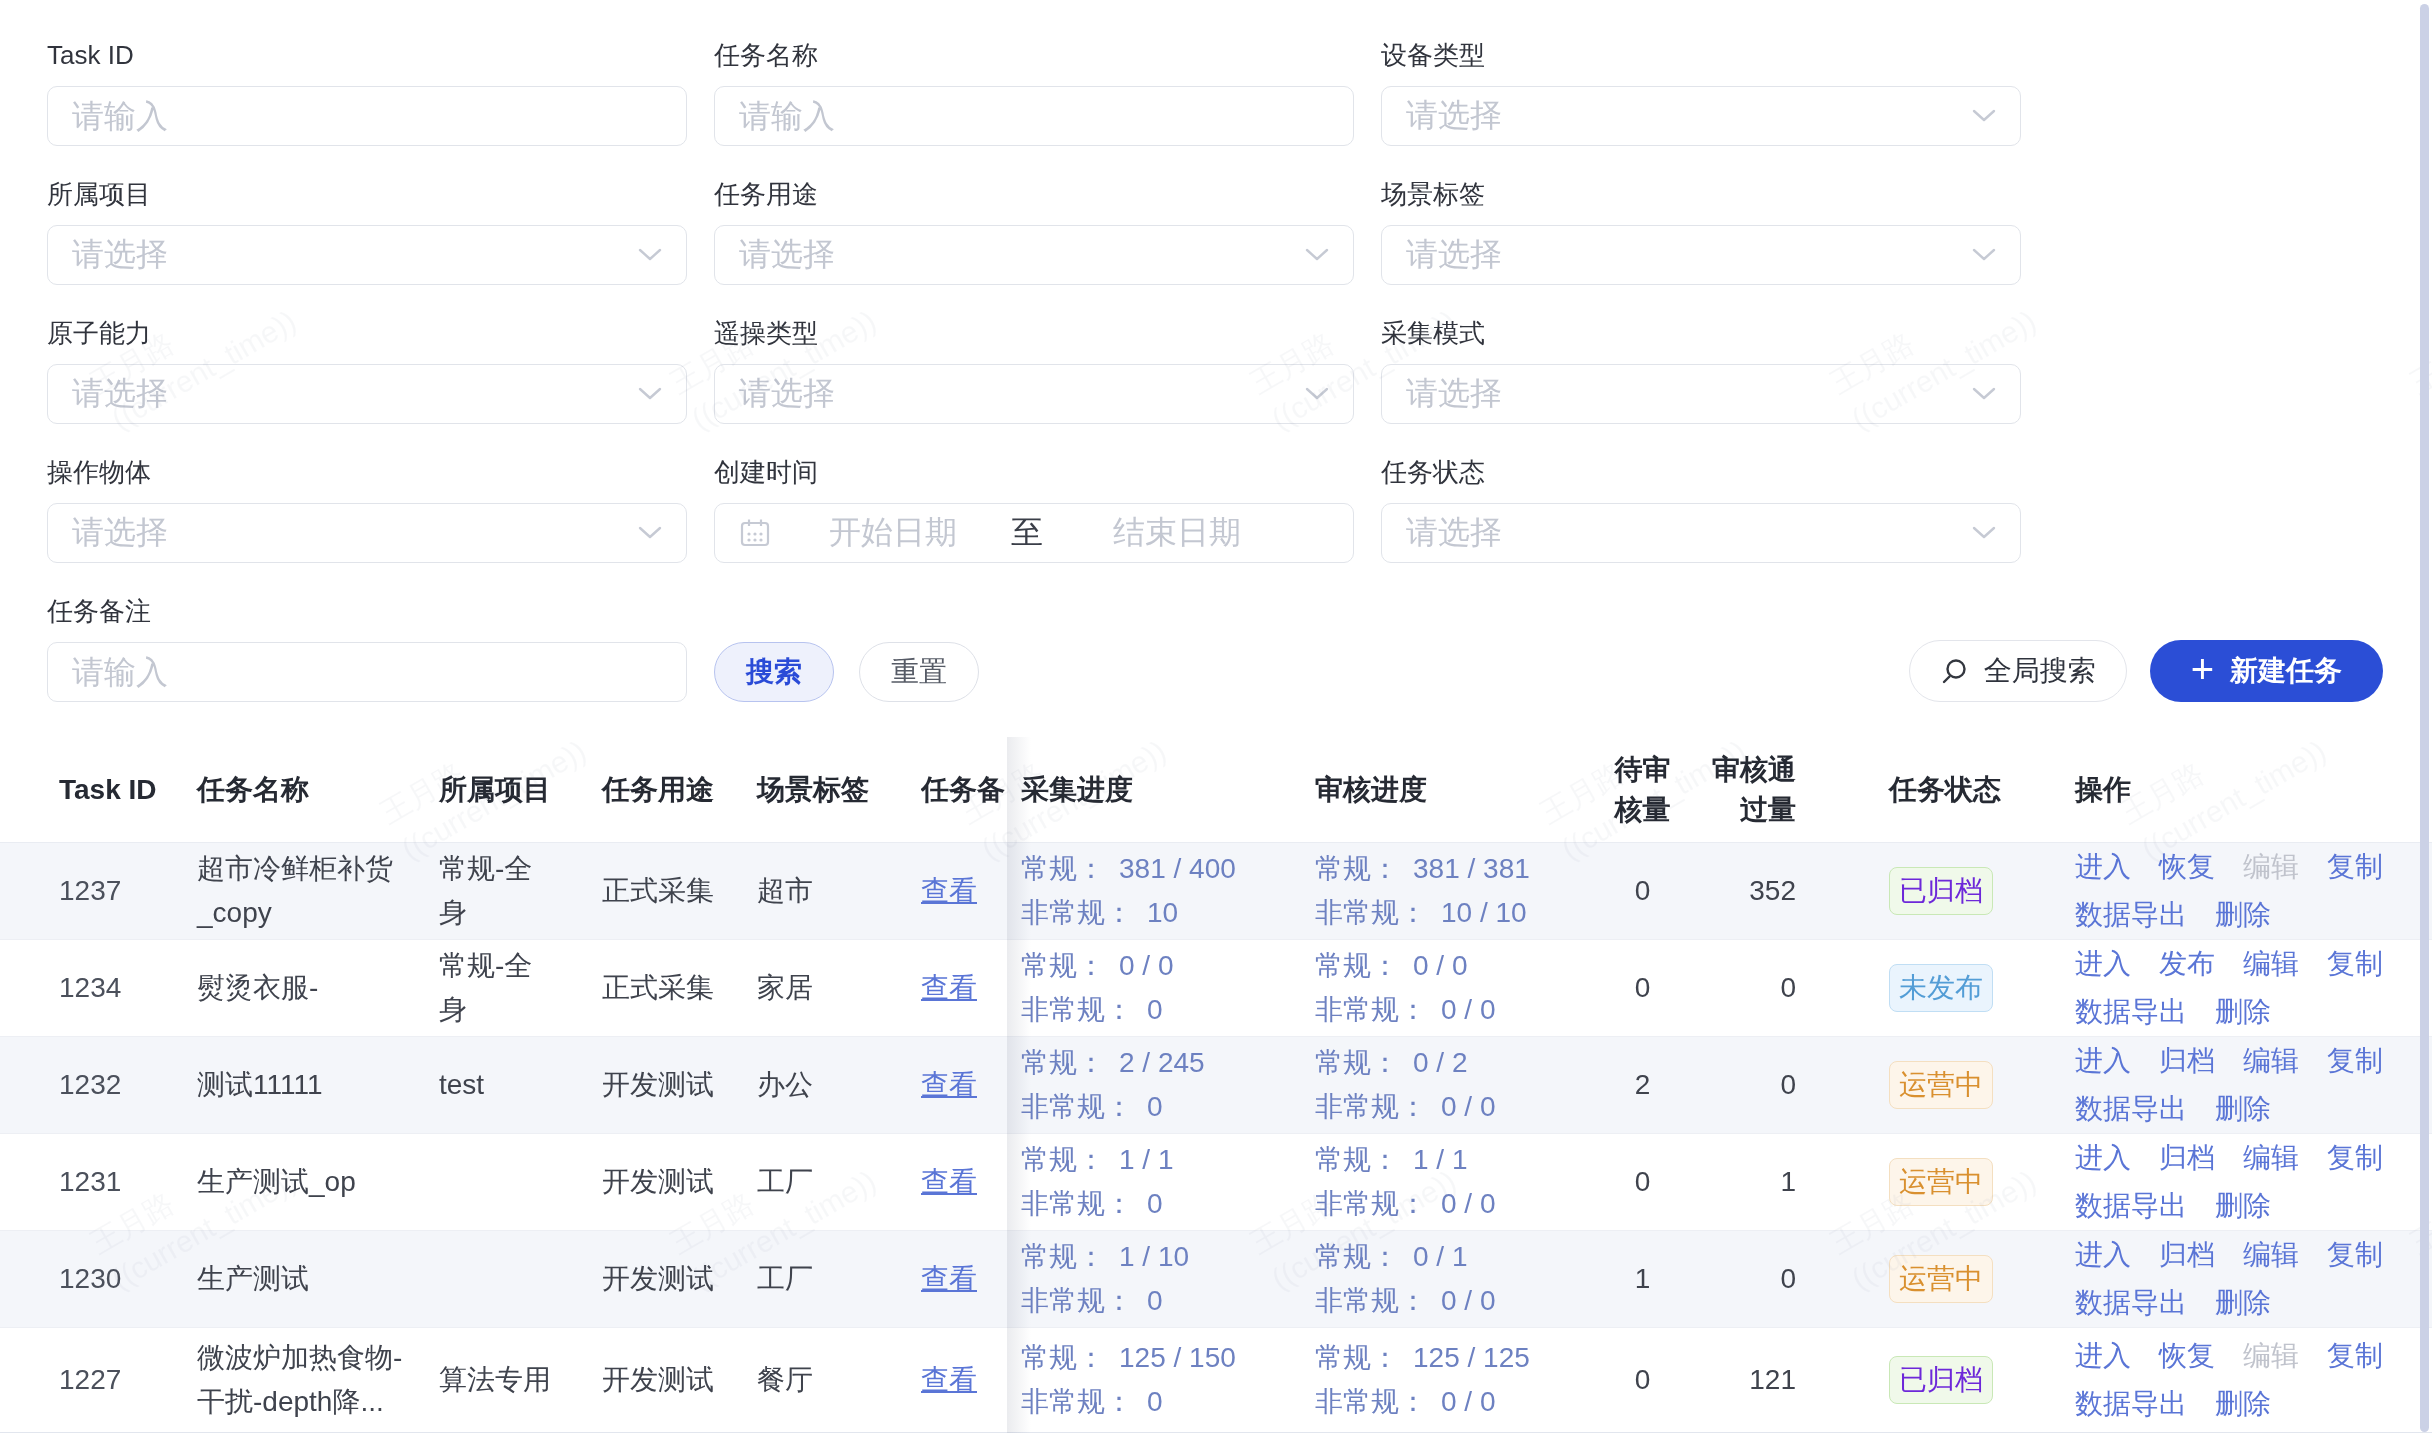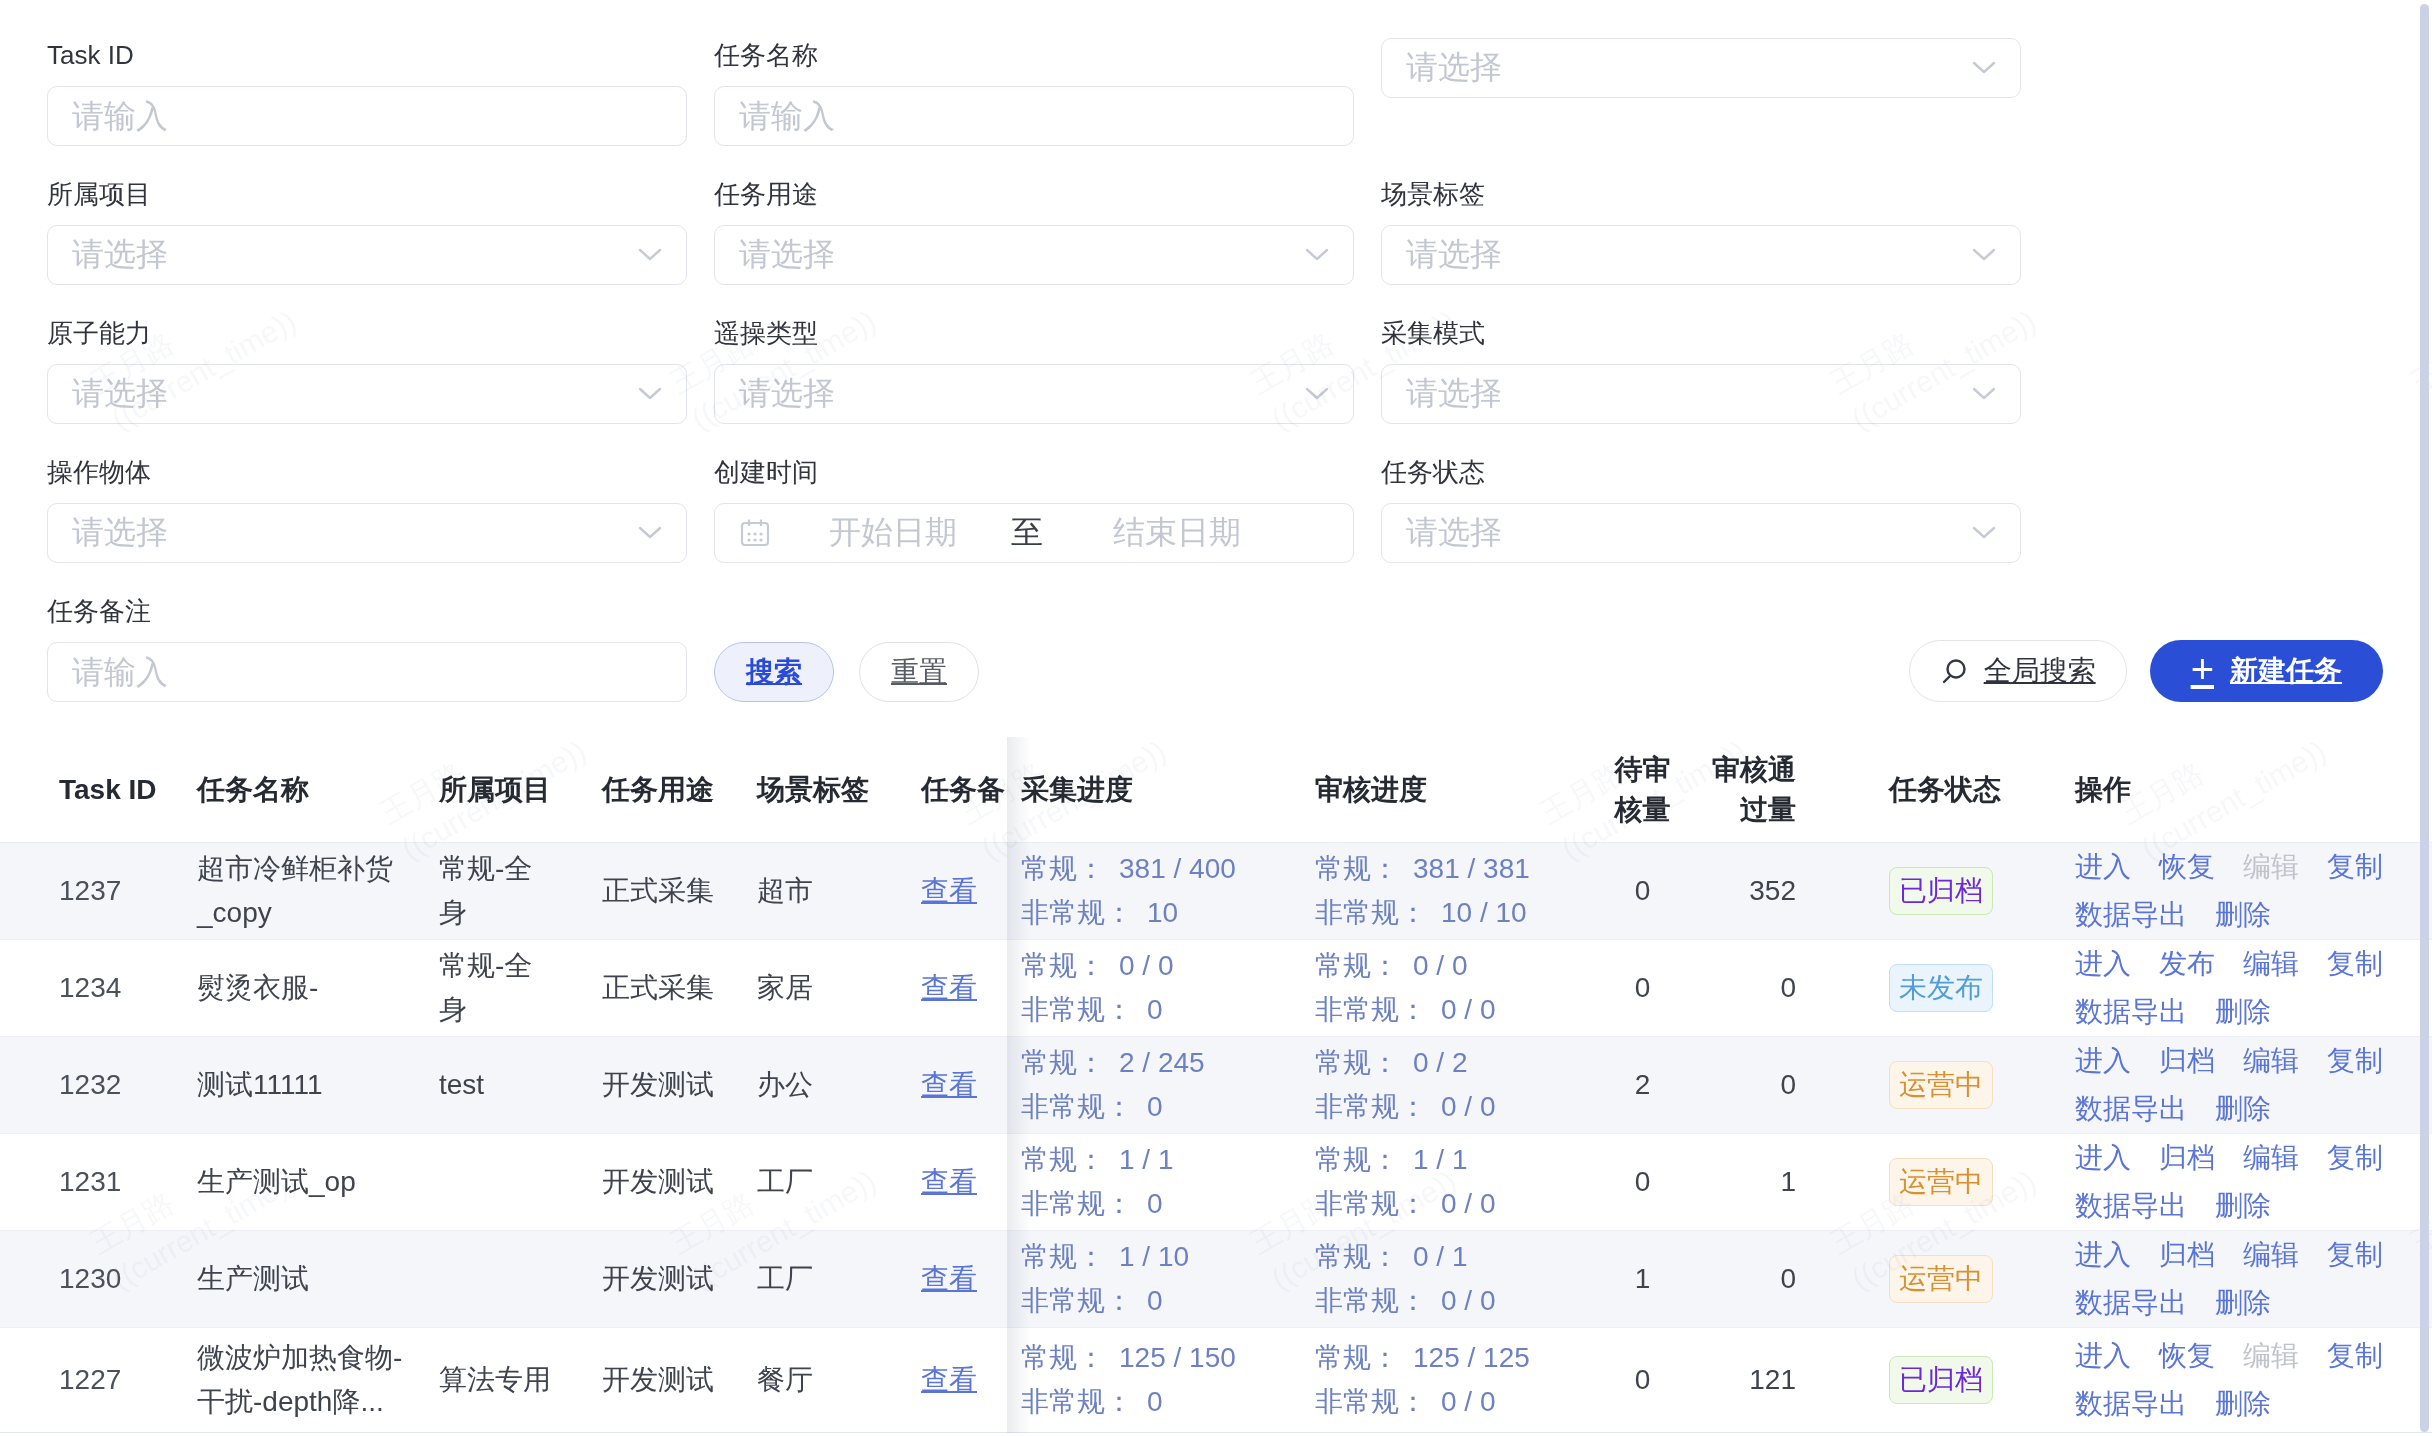--- a/index.html
+++ b/index.html
@@ -25,21 +25,21 @@
   .ph { color:#c3c7d1; }
   .chev { display:flex; align-items:center; }
   .f-date { cursor:pointer; }
   .cal { display:flex; align-items:center; margin-right:58px; }
   .dstart { margin-right:54px; }
   .dsep { color:#3a3e48; margin-right:70px; }
 
   .last-row { margin-top:31px; display:flex; align-items:flex-end; }
   .remark-field { width:640px; }
   .btn { height:60px; border-radius:30px; display:flex; align-items:center; justify-content:center;
-    font-size:28px; cursor:pointer; border:1px solid transparent;text-decoration:underline; }
+    font-size:28px; cursor:pointer; border:1px solid transparent; }
   .btn-search { width:120px; margin-left:27px; background:#eef1fc; border-color:#b7c3ef; color:#2a4bd7; font-weight:bold; }
   .btn-reset  { width:120px; margin-left:25px; background:#fff; border-color:#dee1e8; color:#565b66; }
   .spacer { flex:1; }
   .btn-global { height:62px; padding:0 30px; background:#fff; border-color:#e3e5eb; color:#2f333d; border-radius:31px; }
   .btn-global .gs-icon { display:flex; align-items:center; margin-right:14px; }
   .btn-new { height:62px; padding:0 40px; margin-left:23px; margin-right:1px; background:#2b4ed6; color:#fff;
     font-weight:bold; border-radius:31px; }
   .btn-new .plus { font-size:40px; font-weight:300; line-height:40px; margin-right:16px; position:relative; top:-2px; }
 
   
@@ -168,20 +168,21 @@
 
       <div class="field">
         <div class="f-label">Task ID</div>
         <input class="f-input" placeholder="请输入" style="">
       </div>
       <div class="field">
         <div class="f-label">任务名称</div>
         <input class="f-input" placeholder="请输入" style="">
       </div>
       <div class="field">
+        <div class="f-label">设备类型</div>
         <div class="f-select">
           <span class="ph">请选择</span>
           <span class="chev">
               <svg width="24" height="14" viewBox="0 0 24 14">
                 <polyline points="2,2 12,11 22,2" fill="none" stroke="#c6cad4" stroke-width="2.4" stroke-linecap="round" stroke-linejoin="round"></polyline>
               </svg>
             </span>
         </div>
       </div>
 

